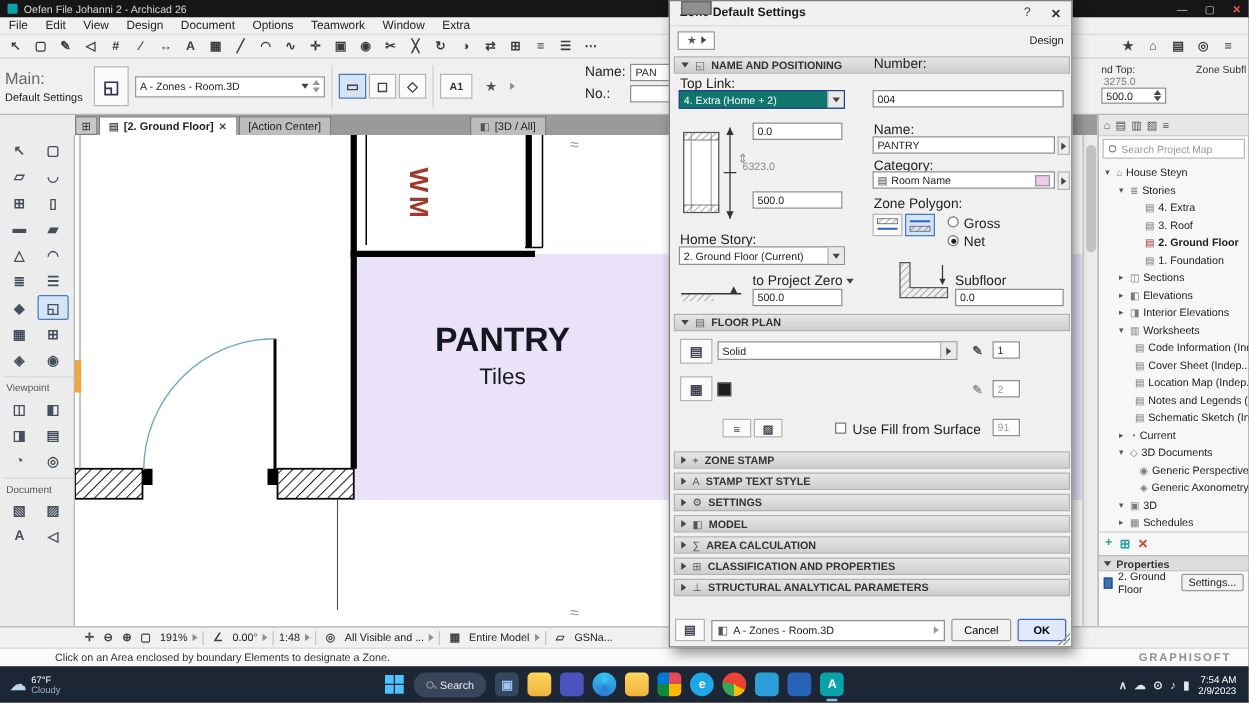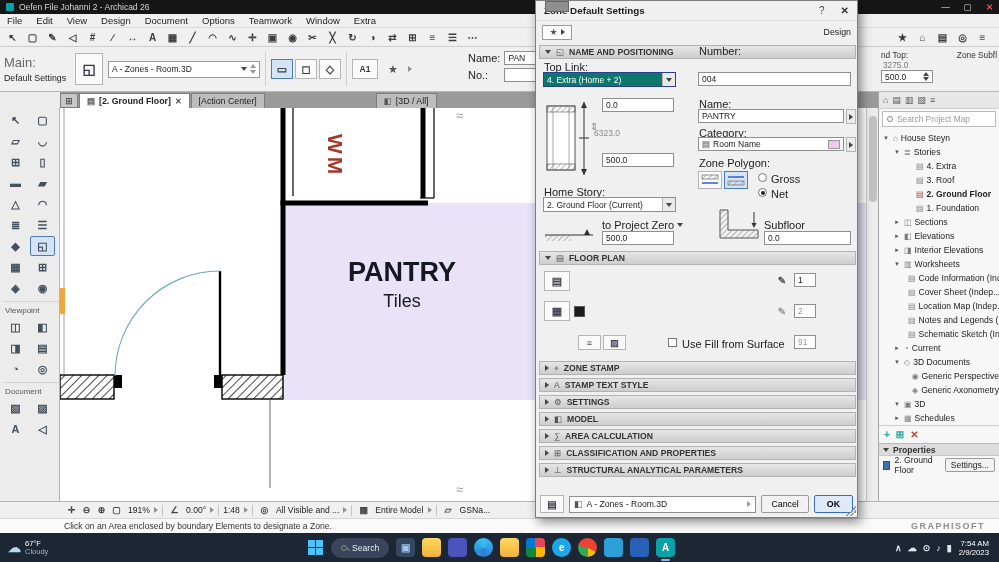--- a/index.html
+++ b/index.html
@@ -84,21 +84,21 @@
 .props-head{height:13px;background:#dcdcdc;border-top:1px solid #b9b9b9;border-bottom:1px solid #c9c9c9;display:flex;align-items:center;gap:4px;padding:0 4px;font-size:8.6px;font-weight:bold;color:#333}
 .props-row{height:18px;display:flex;align-items:center;gap:4px;padding:0 4px}
 .props-story-ico{width:9px;height:9px;background:#3f6fb5;border:1px solid #28508a}
 .props-row span{font-size:8.6px}
 .props-settings{margin-left:auto;border:1px solid #9a9a9a;background:#f2f2f2;font-size:8.3px;padding:1px 5px;border-radius:2px}
 
 .statusbar{left:0;top:501px;width:999px;height:17px;background:#f0f0f0;border-top:1px solid #b5b5b5;display:flex;align-items:center;gap:4px;padding-left:64px;font-size:8.6px;overflow:hidden}
 .sb-ico{width:15px;height:13px;display:flex;align-items:center;justify-content:center;color:#444;font-size:9px}
 .sb-val{color:#222;white-space:nowrap}
 .sep{width:1px;height:11px;background:#c4c4c4;display:inline-block}
-.hintbar{left:0;top:518px;width:999px;height:15px;background:#fafafa;border-top:1px solid #d6d6d6;display:flex;align-items:center;padding-left:64px;font-size:8.6px;color:#333}
+.hintbar{left:0;top:518px;width:999px;height:15px;background:#fafafa;border-top:1px solid #d6d6d6;display:flex;align-items:center;padding-left:44px;font-size:8.6px;color:#333}
 .brand{position:absolute;right:14px;top:2px;font-size:9px;font-weight:bold;letter-spacing:1.5px;color:#8d9094}
 
 .taskbar{left:0;top:533px;width:999px;height:29px;background:#1d2634;display:flex;align-items:center;color:#fff}
 .tb-weather{display:flex;align-items:center;gap:4px;padding:0 8px;height:100%}
 .weather-glyph{font-size:13px;color:#bcd7f0}
 .weather-text{display:flex;flex-direction:column;font-size:7.5px;line-height:8px}
 .weather-cond{color:#9fb0c4}
 .tb-center{position:absolute;left:308px;display:flex;align-items:center;gap:7px}
 .win-logo{width:16px;height:16px;display:grid;grid-template-columns:7px 7px;grid-template-rows:7px 7px;gap:1px}
 .win-logo i{background:#4cc2ff}
@@ -825,20 +825,26 @@
 
     <div class="sec a" style="top:250px">
       <i class="car-d"></i>
         <span class="g">▤</span>
         <span>FLOOR PLAN</span>
     </div>
 
     <span class="fpbtn" style="left:8px;top:270px">
         <b>▤</b>
       </span>
+    <span class="dd a" style="left:38px;top:272px;width:192px">
+      <span class="ddtext">Solid</span>
+        <span class="ddbtn">
+          <i class="car-r"></i>
+        </span>
+    </span>
     <span class="pen-ico" style="left:238px;top:272px">
         <b>✎</b>
       </span>
     <span class="fld a" style="left:258px;top:272px;width:22px">
         <span>1</span>
       </span>
     <span class="swatch" style="background:#161616"></span>
 
     <span class="fpbtn" style="left:8px;top:300px">
         <b>▦</b>

